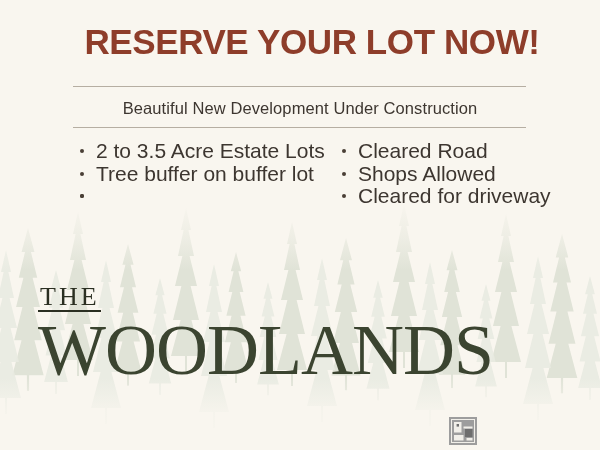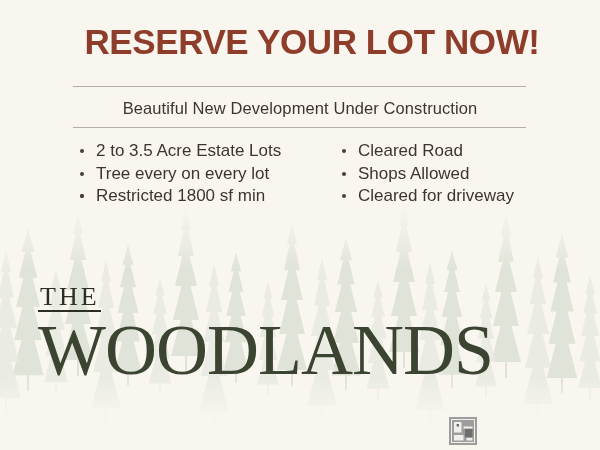--- a/index.html
+++ b/index.html
@@ -102,21 +102,21 @@
     display: flex;
     justify-content: flex-start;
   }
   .bullet-col { margin: 0; padding: 0; list-style: none; }
   .col-left  { margin-left: 78px; width: 250px; }
   .col-right { margin-left: 12px; width: 240px; }
 
   .bullet-col li {
     position: relative;
     padding-left: 18px;
-    font-size: 17px;
+    font-size: 21px;
     line-height: 22.5px;
     color: #3d3630;
     white-space: nowrap;
   }
   .bullet-col li .dot {
     position: absolute;
     left: 2px;
     top: 9px;
     width: 4px;
     height: 4px;
@@ -253,28 +253,27 @@
   <div class="rule rule-bottom"></div>
 
   <div class="bullets">
     <ul class="bullet-col col-left">
       <li>
         <span class="dot"></span>
         <span>2 to 3.5 Acre Estate Lots</span>
       </li>
       <li>
         <span class="dot"></span>
-        <span>Tree every on every lot</span>
-      </li>
-      <li>
-        <span class="dot"></span>
-      </li>
-      <li>
-        <span class="dot"></span>
-        <span>Restricted 1800 sf min</span>
+        <span>Tree buffer on buffer lot</span>
+      </li>
+      <li>
+        <span class="dot"></span>
+      </li>
+      <li>
+        <span class="dot"></span>
       </li>
     </ul>
 
     <ul class="bullet-col col-right">
       <li>
         <span class="dot"></span>
         <span>Cleared Road</span>
       </li>
       <li>
         <span class="dot"></span>

